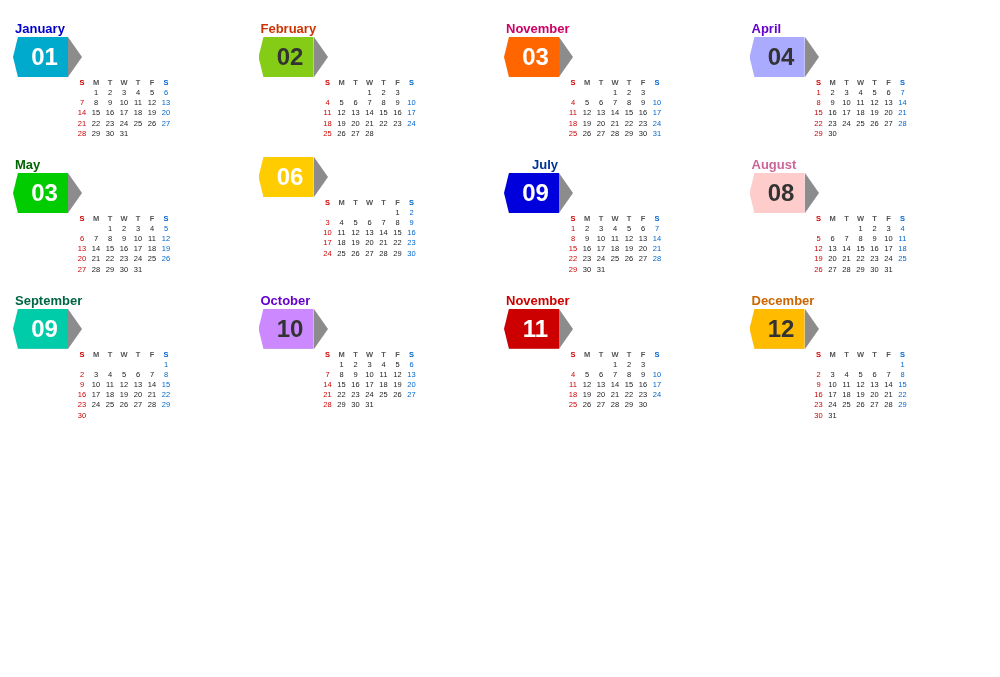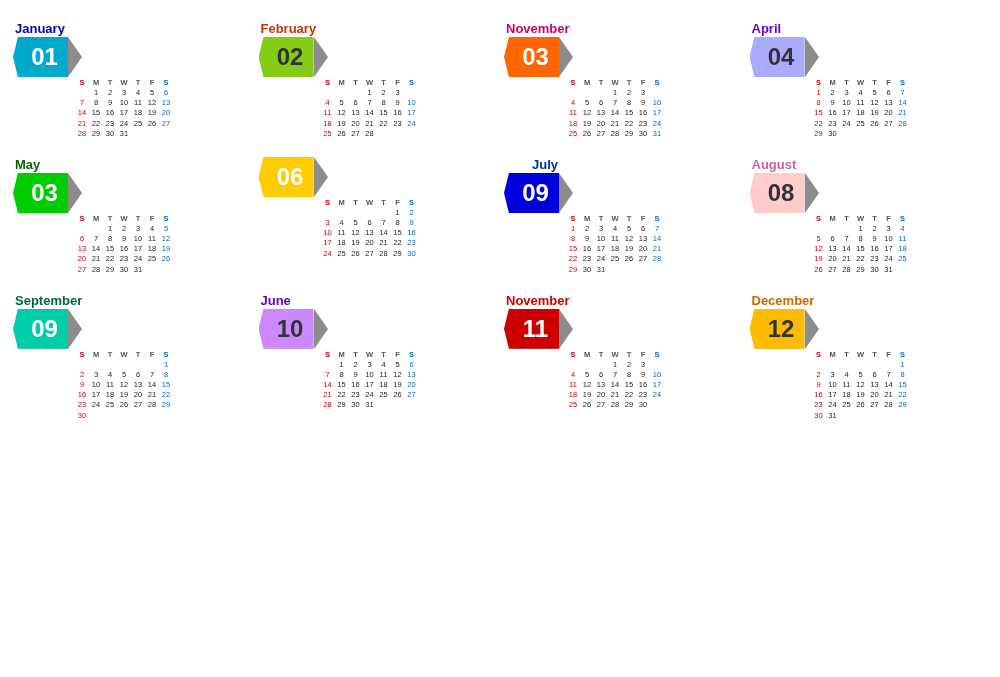--- a/index.html
+++ b/index.html
@@ -701,21 +701,21 @@
             <span class="empty">&nbsp;</span>
             <span class="empty">&nbsp;</span>
             <span class="empty">&nbsp;</span>
             <span class="empty">&nbsp;</span>
             <span class="empty">&nbsp;</span>
             <span class="empty">&nbsp;</span>
           </div>
         </div>
       </div>
       <div class="month-container m10">
-        <span class="m-name-label" style="color: rgb(102, 0, 204);">June</span>
+        <span class="m-name-label" style="color: rgb(102, 0, 204);">October</span>
         <div class="badge-row">
           <div class="shadow-badge" style="background: rgb(204, 136, 255); color: rgb(51, 51, 51);">10</div>
           <div style="width: 0px; height: 0px; border-top: 20px solid transparent; border-bottom: 20px solid transparent; border-left: 14px solid rgba(0, 0, 0, 0.45); position: relative; z-index: 0;"></div>
         </div>
         <div class="cal-area">
           <div class="cal-header">
             <span style="color:#cc0000;font-weight:bold;">S</span>
             <span style="color:#555;font-weight:bold;">M</span>
             <span style="color:#555;font-weight:bold;">T</span>
             <span style="color:#555;font-weight:bold;">W</span>

